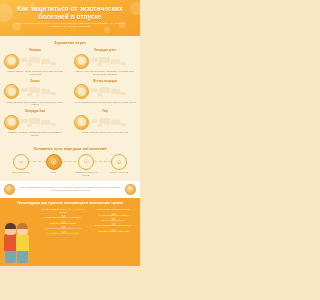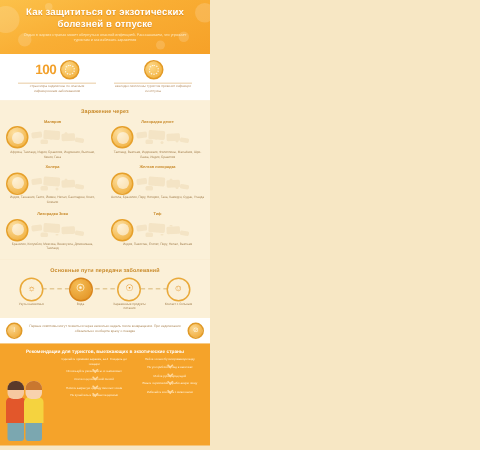--- a/index.html
+++ b/index.html
@@ -165,35 +165,20 @@
     <span class="bub b1"></span>
     <span class="bub b2"></span>
     <span class="bub b3"></span>
     <span class="bub b4"></span>
     <span class="bub b5"></span>
     <span class="bub b6"></span>
     <div class="title">Как защититься от экзотических болезней в отпуске</div>
     <div class="subtitle">Отдых в жарких странах может обернуться опасной инфекцией. Рассказываем, что угрожает туристам и как избежать заражения</div>
   </div>
 
-  <div class="stats">
-    <div class="stat">
-      <div class="stat-row">
-        <span class="big-num">100</span>
-        <span class="coin"></span>
-      </div>
-      <div class="stat-cap">стран мира эндемичны по опасным инфекционным заболеваниям</div>
-    </div>
-    <div class="stat">
-      <div class="stat-row">
-        <span class="coin"></span>
-      </div>
-      <div class="stat-cap">ежегодно миллионы туристов привозят инфекции из отпуска</div>
-    </div>
-  </div>
 
   <div class="body">
     <div class="sec-head">Заражение через</div>
     <div class="grid">
 
       <div class="cell">
         <div class="cell-title">Малярия</div>
         <div class="vis">
           <span class="badge"></span>
           <span class="map">

